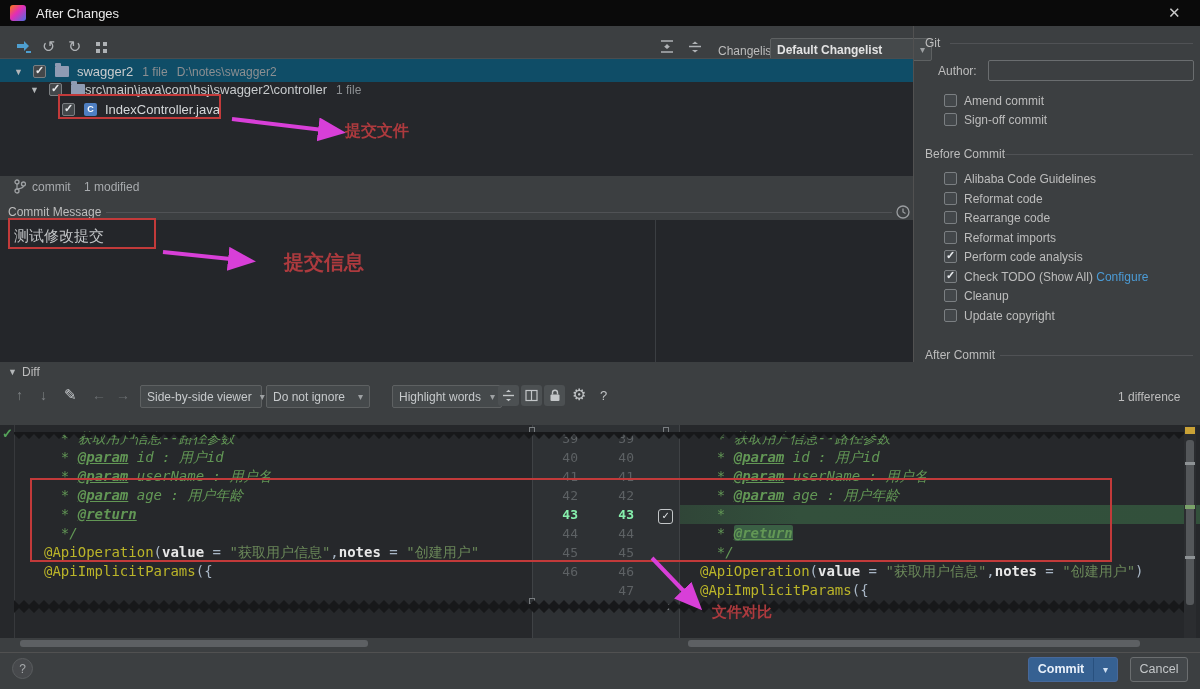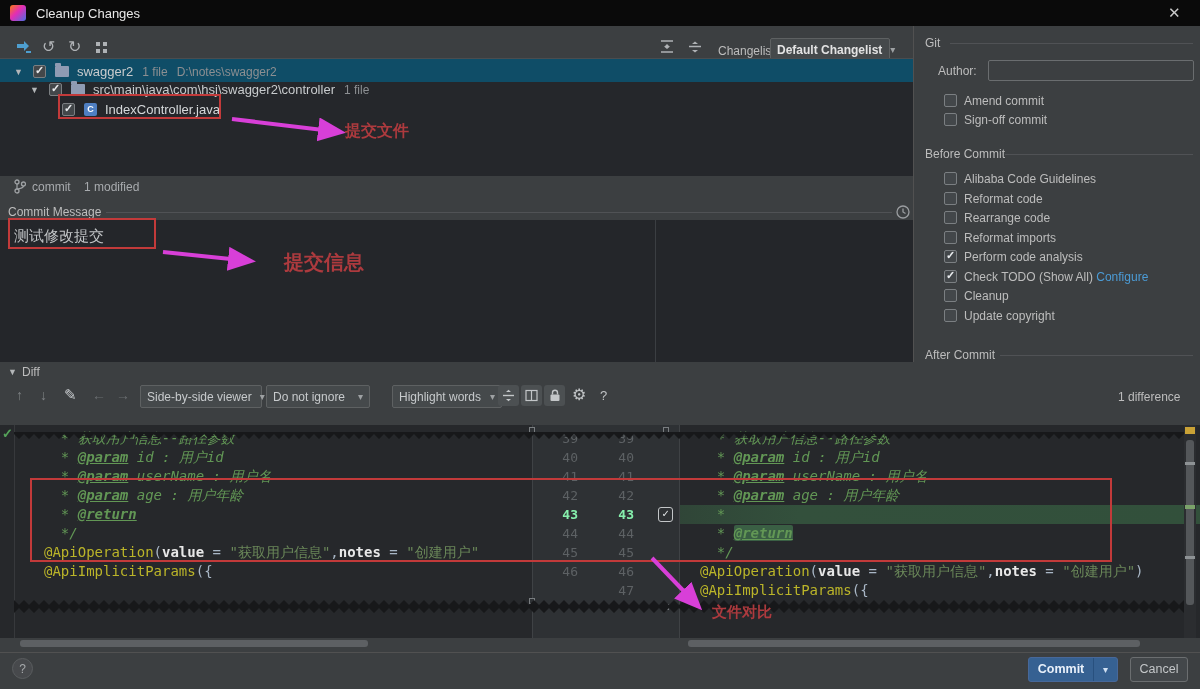--- a/index.html
+++ b/index.html
@@ -66,21 +66,21 @@
   .com  { color:#629755; font-style:italic; }
   .tag  { color:#629755; font-style:italic; font-weight:bold; text-decoration:underline; }
   .ann  { color:#bbb529; }
   .pln  { color:#a9b7c6; }
   .attr { color:#e8e8e8; font-weight:bold; }
   .str  { color:#6a8759; }
   .insw { background:#3a5f44; border-radius:2px; }
   .ins-band { position:absolute; left:532px; top:505px; width:668px; height:19px;
     background:linear-gradient(90deg,#2c3832,#33503c 40%,#32503b); }
   .gut-row { height:19px; display:flex; font-family:"DejaVu Sans Mono", monospace;
-    font-size:13px; line-height:19px; color:#5d6164; }
+    font-size:13px; line-height:19px; color:#5d6164;align-items:flex-end; }
   .gut-row .ln { width:56px; text-align:right; padding-right:10px; }
   .gut-row.hl .ln { color:#86efac; font-weight:bold; }
   .gut-cb { width:15px; height:15px; border:1.5px solid #c3c6c8; border-radius:3px;
     margin:2px 0 0 14px; color:#e8ebed; font-size:11px; line-height:12px; text-align:center; font-weight:bold; }
   .handle { position:absolute; width:6px; height:6px; border:1px solid #797d80; background:#2e3134; }
   .torn { position:absolute; }
   .hsb { position:absolute; height:7px; background:#5d6063; border-radius:3px; }
   #vsb-track { left:1184px; top:425px; width:12px; height:213px; background:#2b2d30; }
   #vsb-thumb { left:1186px; top:440px; width:8px; height:165px; background:#54575a; border-radius:3px; }
   .vsb-mark { position:absolute; left:1185px; width:10px; }
@@ -106,21 +106,21 @@
   #overlay-arrows { position:absolute; left:0; top:0; width:1200px; height:689px;
     pointer-events:none; }
 </style>
 </head>
 <body>
 
 <div id="win">
 
   <div id="titlebar" class="abs">
     <div id="app-logo" class="abs"></div>
-    <div id="win-title" class="abs">Cleanup Changes</div>
+    <div id="win-title" class="abs">After Changes</div>
     <div id="win-close" class="abs">✕</div>
   </div>
 
   <svg class="abs" style="left:16px;top:40px" width="16" height="14">
     <path d="M1 4 L8 4 L8 1 L13 6 L8 11 L8 8 L1 8 Z" fill="#4e9fd0"></path>
     <path d="M10 12 L15 12" stroke="#4e9fd0" stroke-width="2"></path>
   </svg>
   <div class="abs icon" style="left:42px;top:37px;font-size:16px">↺</div>
   <div class="abs icon" style="left:68px;top:37px;font-size:16px">↻</div>
   <div class="abs" style="left:96px;top:42px;width:11px;height:11px">
@@ -133,40 +133,40 @@
   <svg class="abs" style="left:660px;top:40px" width="14" height="13">
     <path d="M1 1 H13 M1 12 H13" stroke="#afb2b5" stroke-width="1.5"></path>
     <path d="M7 4 L10 7 L4 7 Z M7 9 L4 6.5 L10 6.5 Z" fill="#afb2b5"></path>
   </svg>
   <svg class="abs" style="left:688px;top:40px" width="14" height="13">
     <path d="M1 6.5 H13" stroke="#afb2b5" stroke-width="1.5"></path>
     <path d="M4 3 L10 3 L7 0.5 Z" fill="#afb2b5" transform="translate(0,1)"></path>
     <path d="M4 10 L10 10 L7 12.5 Z" fill="#afb2b5"></path>
   </svg>
   <div class="abs lbl" style="left:718px;top:44px">Changelist:</div>
-  <div class="dd" style="left:770px;top:38px;width:120px">
+  <div class="dd" style="left:770px;top:38px;width:162px">
     <span class="txt" style="color:#e3e3e3;font-weight:bold">Default Changelist</span>
     <span class="caret">▾</span>
   </div>
 
   <div id="tree" class="abs">
     <div id="tree-sel"></div>
     <div class="trow" style="left:14px;top:3px">
       <span class="tri">▼</span>
       <span class="cb on" style="position:relative;margin-left:10px"></span>
       <span class="folder" style="margin-left:9px"></span>
       <span style="margin-left:8px">swagger2</span>
       <span class="gray" style="margin-left:9px;font-size:12px">1 file</span>
       <span class="gray" style="margin-left:9px;font-size:12px">D:\notes\swagger2</span>
     </div>
     <div class="trow" style="left:30px;top:21px">
       <span class="tri">▼</span>
       <span class="cb on" style="position:relative;margin-left:10px"></span>
       <span class="folder" style="margin-left:9px"></span>
-      <span style="margin-left:8px">src\main\java\com\hsj\swagger2\controller</span>
+      <span style="">src\main\java\com\hsj\swagger2\controller</span>
       <span class="gray" style="margin-left:9px;font-size:12px">1 file</span>
     </div>
     <div class="trow" style="left:62px;top:41px">
       <span class="cb on" style="position:relative"></span>
       <span class="javafile" style="margin-left:9px">C</span>
       <span style="margin-left:8px;color:#d6d9db">IndexController.java</span>
     </div>
   </div>
 
   <svg class="abs" style="left:14px;top:179px" width="12" height="15">

